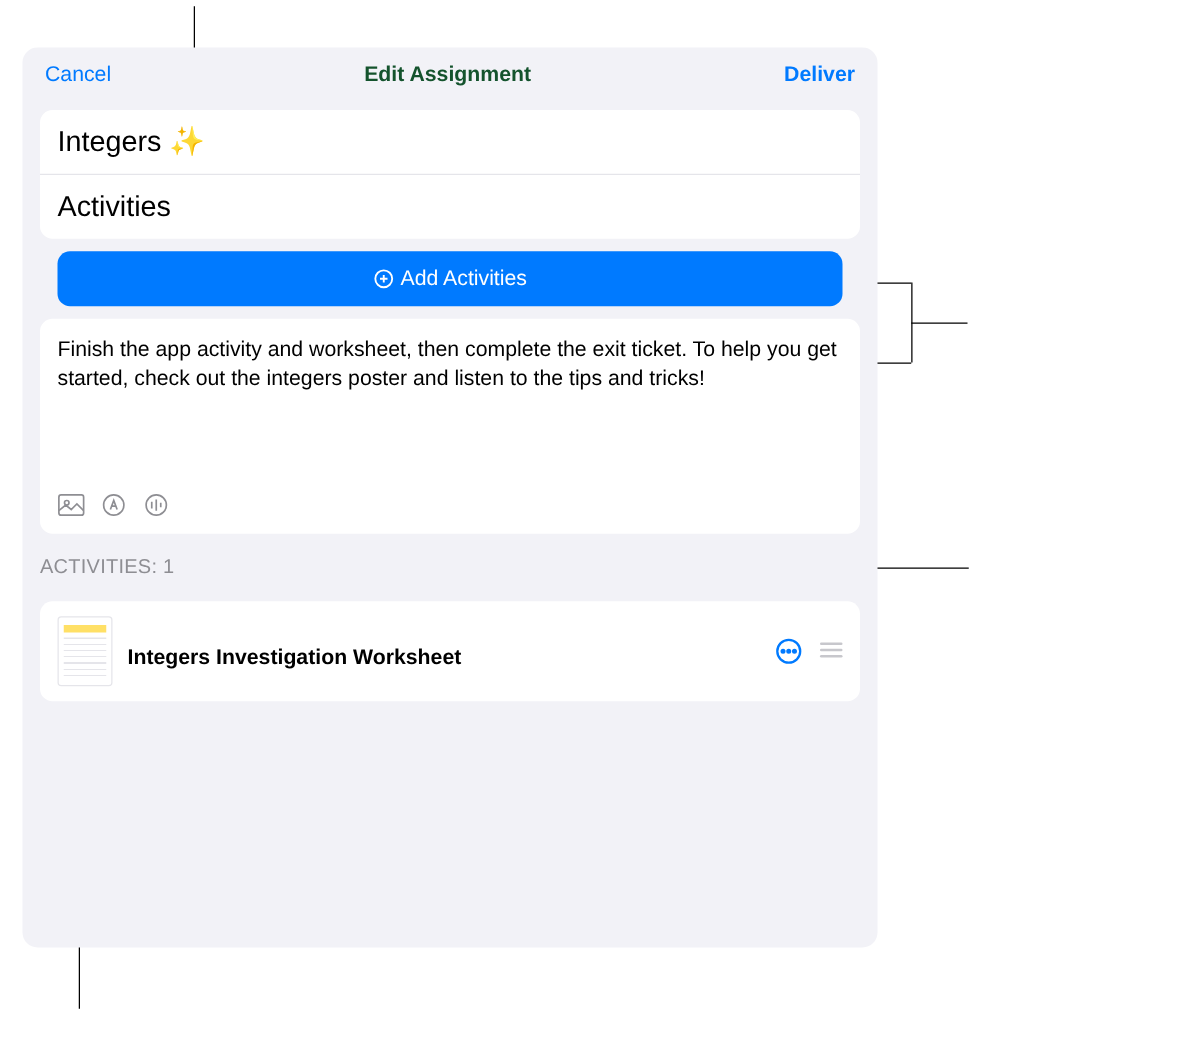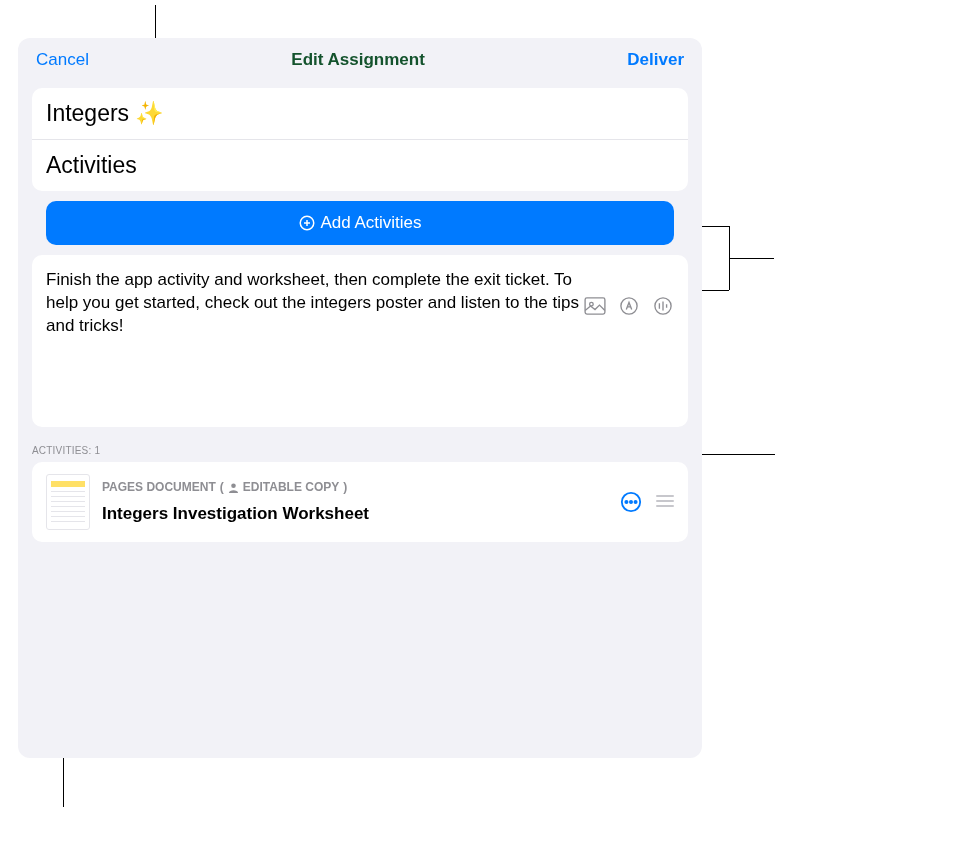--- a/index.html
+++ b/index.html
@@ -93,42 +93,42 @@
       width: 18px;
       height: 18px;
     }
     .instructions-card {
       background: #fff;
       border-radius: 10px;
       margin: 10px 14px;
       padding: 14px;
       min-height: 172px;
       display: flex;
-      flex-direction: row;
+      flex-direction: column;
       justify-content: space-between;
     }
     .instructions-text {
       font-size: 17px;
       color: #000;
       line-height: 1.35;
     }
     .instructions-icons {
       display: flex;
       gap: 12px;
       margin-top: 28px;
     }
     .small-icon {
       width: 22px;
       height: 18px;
       color: #8e8e93;
       cursor: pointer;
     }
     .section-label {
-      margin: 18px 14px 6px;
-      font-size: 10px;
+      margin: 18px 14px 18px;
+      font-size: 16px;
       color: #8e8e93;
       letter-spacing: 0.2px;
     }
     .activity-card {
       background: #fff;
       border-radius: 10px;
       margin: 4px 14px;
       padding: 12px 14px;
       display: flex;
       align-items: center;
@@ -314,30 +314,20 @@
         <path d="M7 7 L7 13 M11 5 L11 15 M15 8 L15 12"></path>
       </svg>
     </div>
   </div>
 
   <div class="section-label">ACTIVITIES: 1</div>
 
   <div class="activity-card">
     <div class="activity-thumb"></div>
     <div class="activity-info">
-      <div class="activity-meta">
-        <span>PAGES DOCUMENT</span>
-        <span>(</span>
-        <svg class="person-icon" viewBox="0 0 12 12" fill="#8e8e93">
-          <circle cx="6" cy="4" r="2.5"></circle>
-          <path d="M1 12 C1 8 11 8 11 12 Z"></path>
-        </svg>
-        <span>EDITABLE COPY</span>
-        <span>)</span>
-      </div>
       <div class="activity-title">Integers Investigation Worksheet</div>
     </div>
     <div class="activity-actions">
       <svg class="more-icon" viewBox="0 0 24 24" fill="none" stroke="#007aff" stroke-width="2">
         <circle cx="12" cy="12" r="10"></circle>
         <circle cx="7" cy="12" r="1.2" fill="#007aff"></circle>
         <circle cx="12" cy="12" r="1.2" fill="#007aff"></circle>
         <circle cx="17" cy="12" r="1.2" fill="#007aff"></circle>
       </svg>
       <div class="drag-icon">

